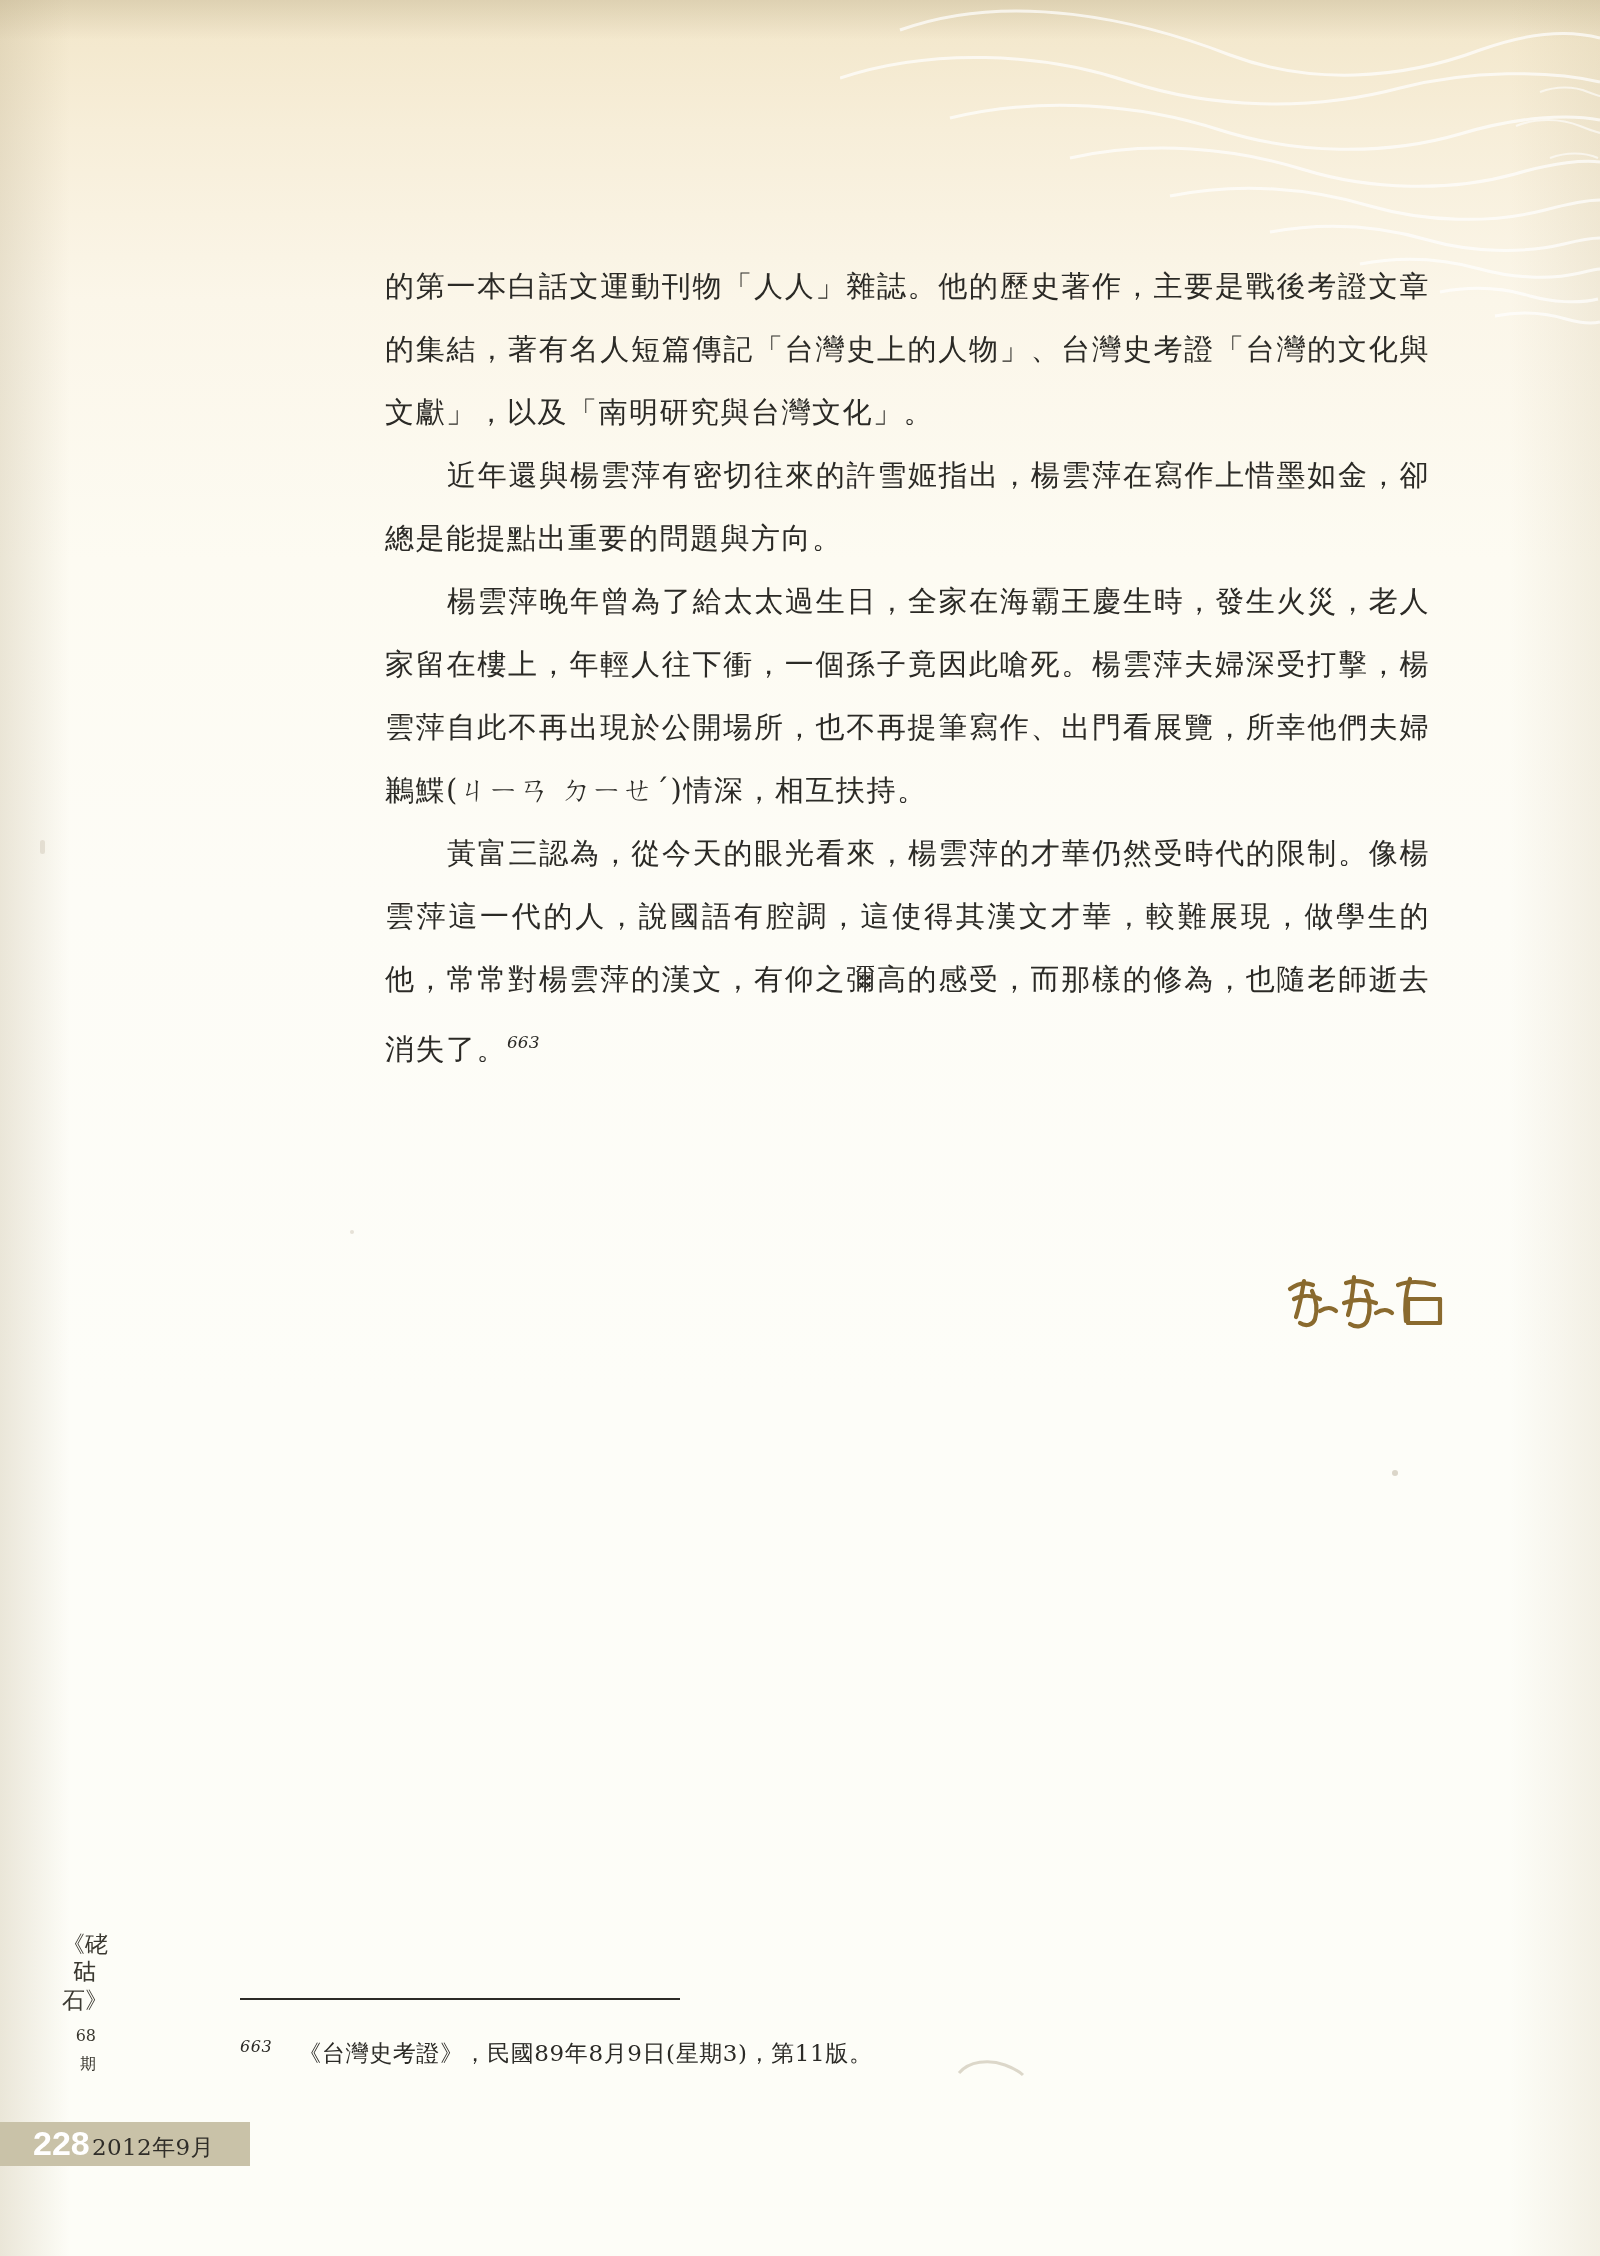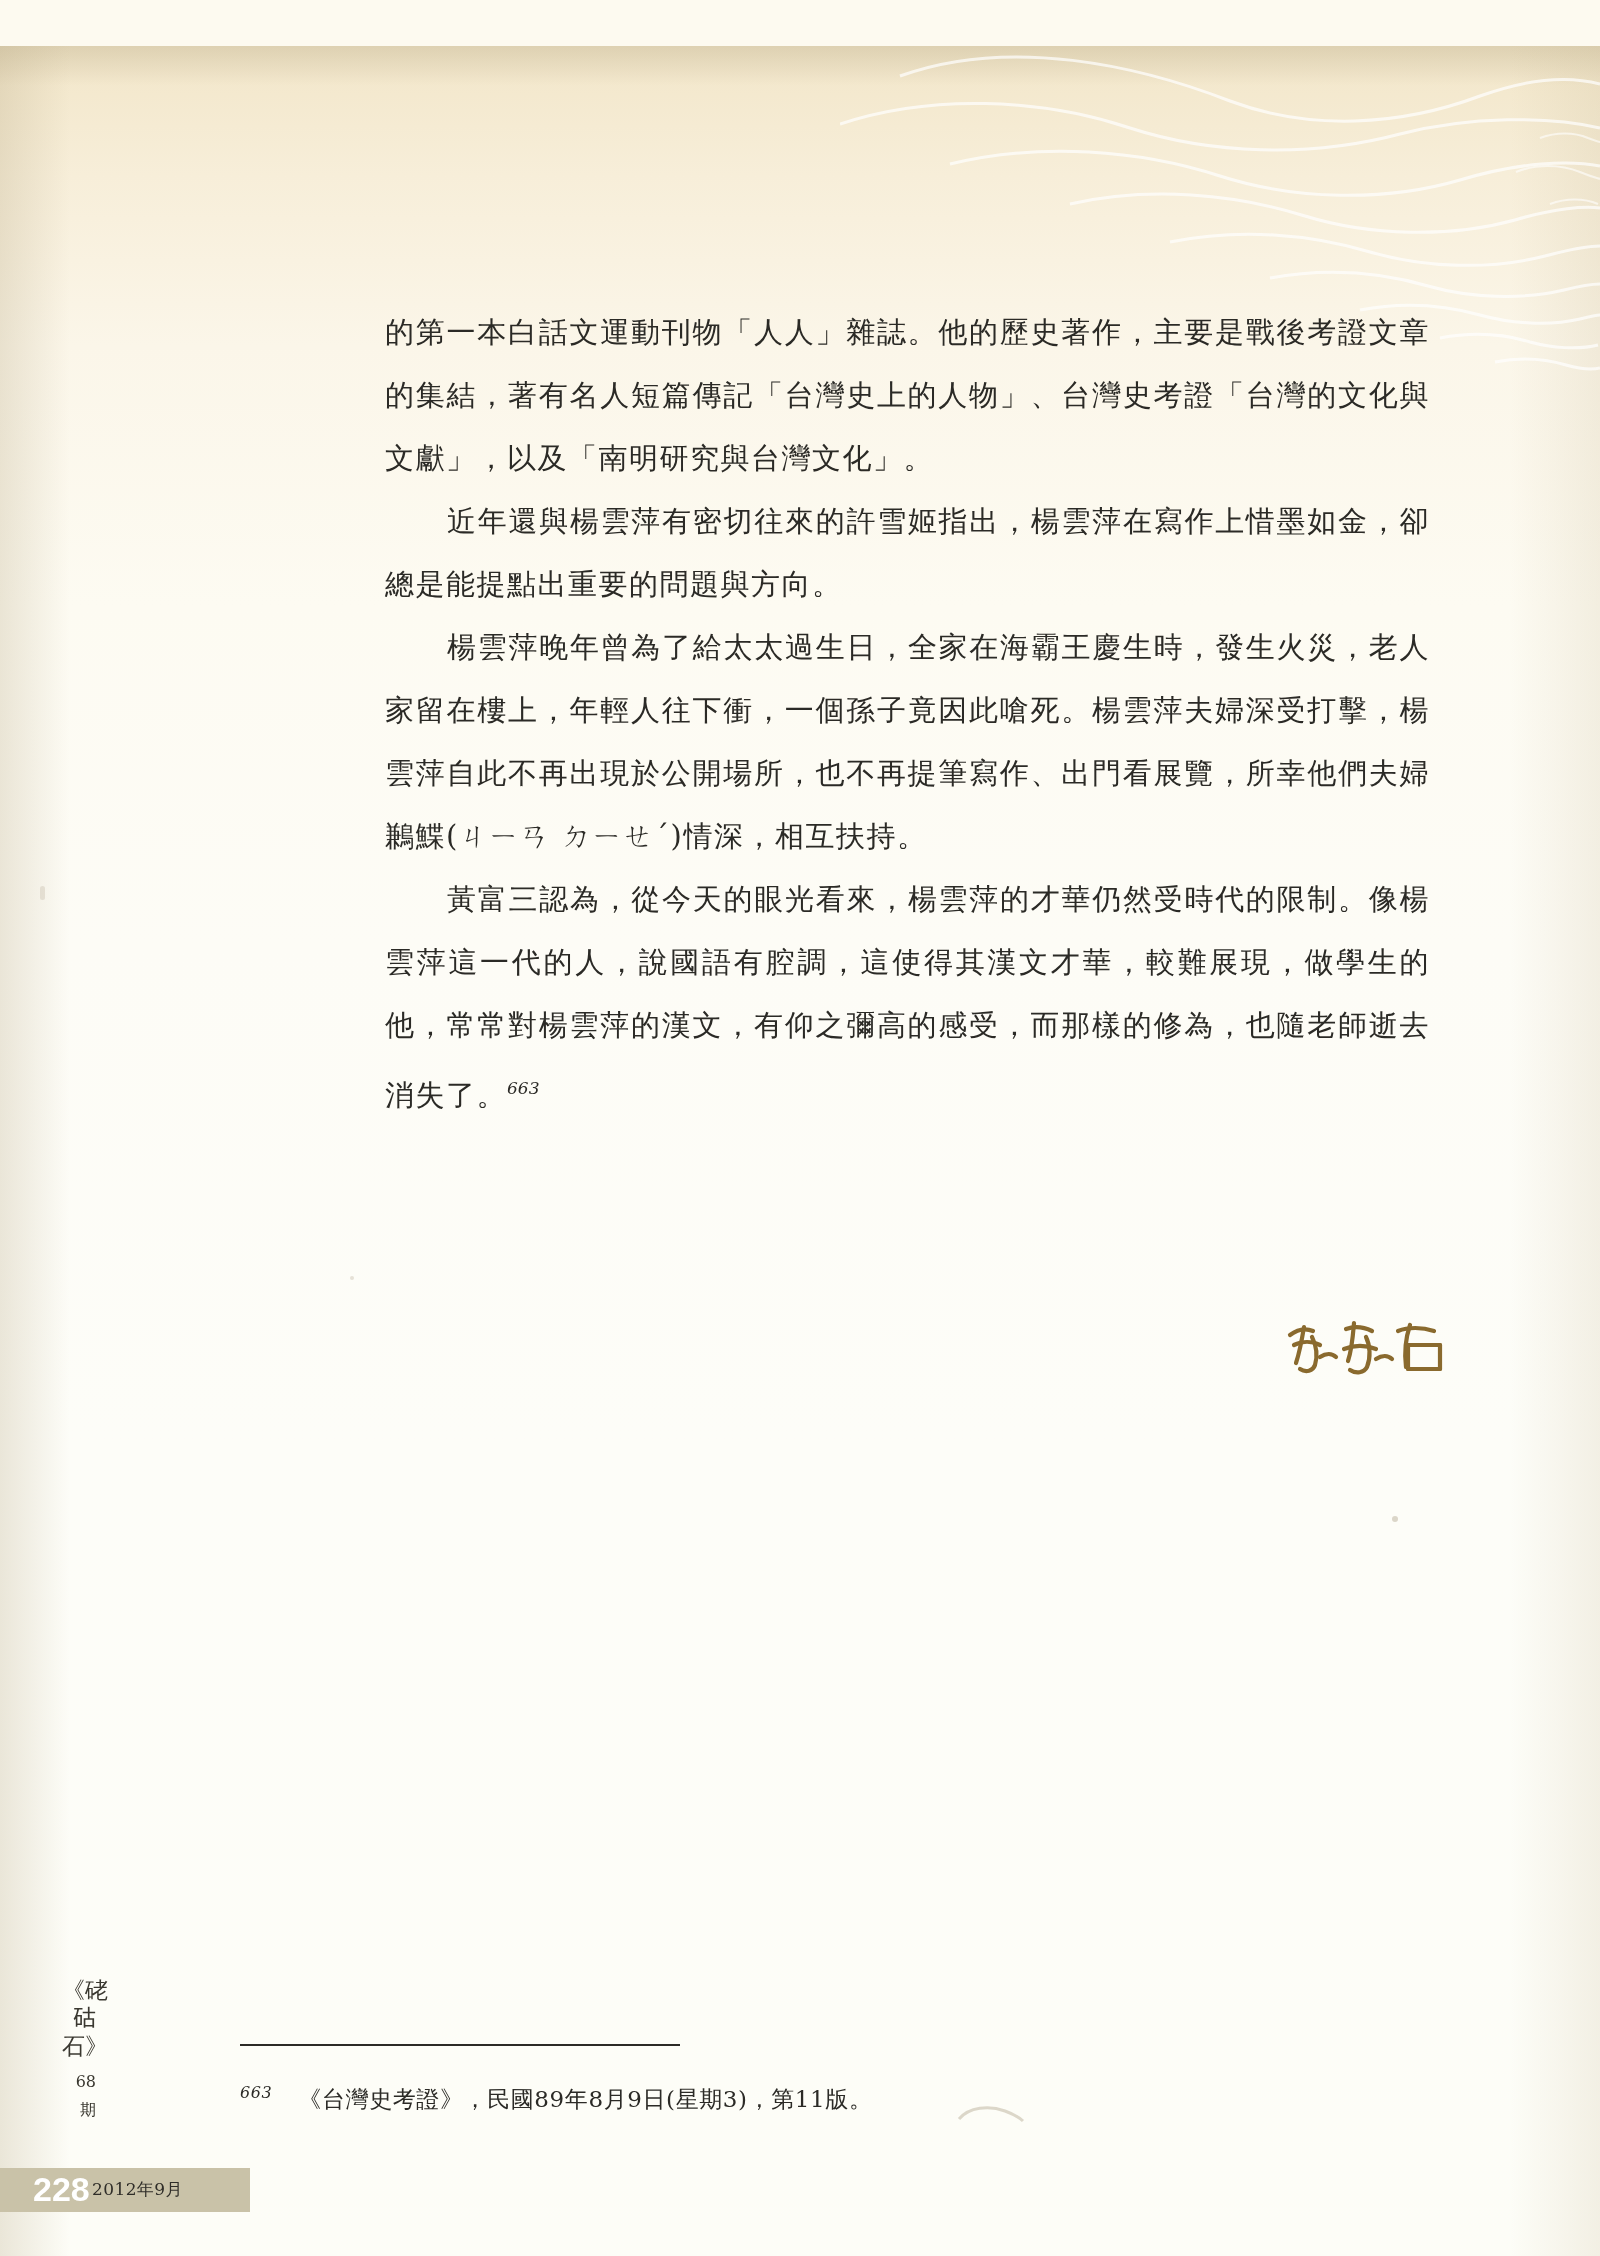--- a/index.html
+++ b/index.html
@@ -21,21 +21,20 @@
     inset: 0;
     background:
       linear-gradient(to bottom,
         #f2e6c9 0px,
         #f7eed9 130px,
         #fbf6e9 300px,
         #fdfbf2 560px,
         #fdfcf6 900px,
         #fdfdf8 1400px,
         #fdfdf7 2256px);
-    margin-top: 46px;
   }
   
   .edge-left {
     position: absolute;
     left: 0; top: 0; bottom: 0; width: 70px;
     background: linear-gradient(to right, rgba(185,170,135,.28), rgba(185,170,135,0));
     pointer-events: none;
   }
   .edge-right {
     position: absolute;
@@ -156,21 +155,21 @@
     font-size: 34px;
     font-weight: bold;
     color: #ffffff;
     letter-spacing: 0;
     font-family: "Liberation Sans", sans-serif;
   }
   .pagedate {
     position: absolute;
     left: 92px;
     top: 2132px;
-    font-size: 17px;
+    font-size: 23px;
     color: #2f2d28;
     letter-spacing: .4px;
   }
 
   
   .speck {
     position: absolute;
     background: #b9b09a;
     border-radius: 50%;
     opacity: .5;

